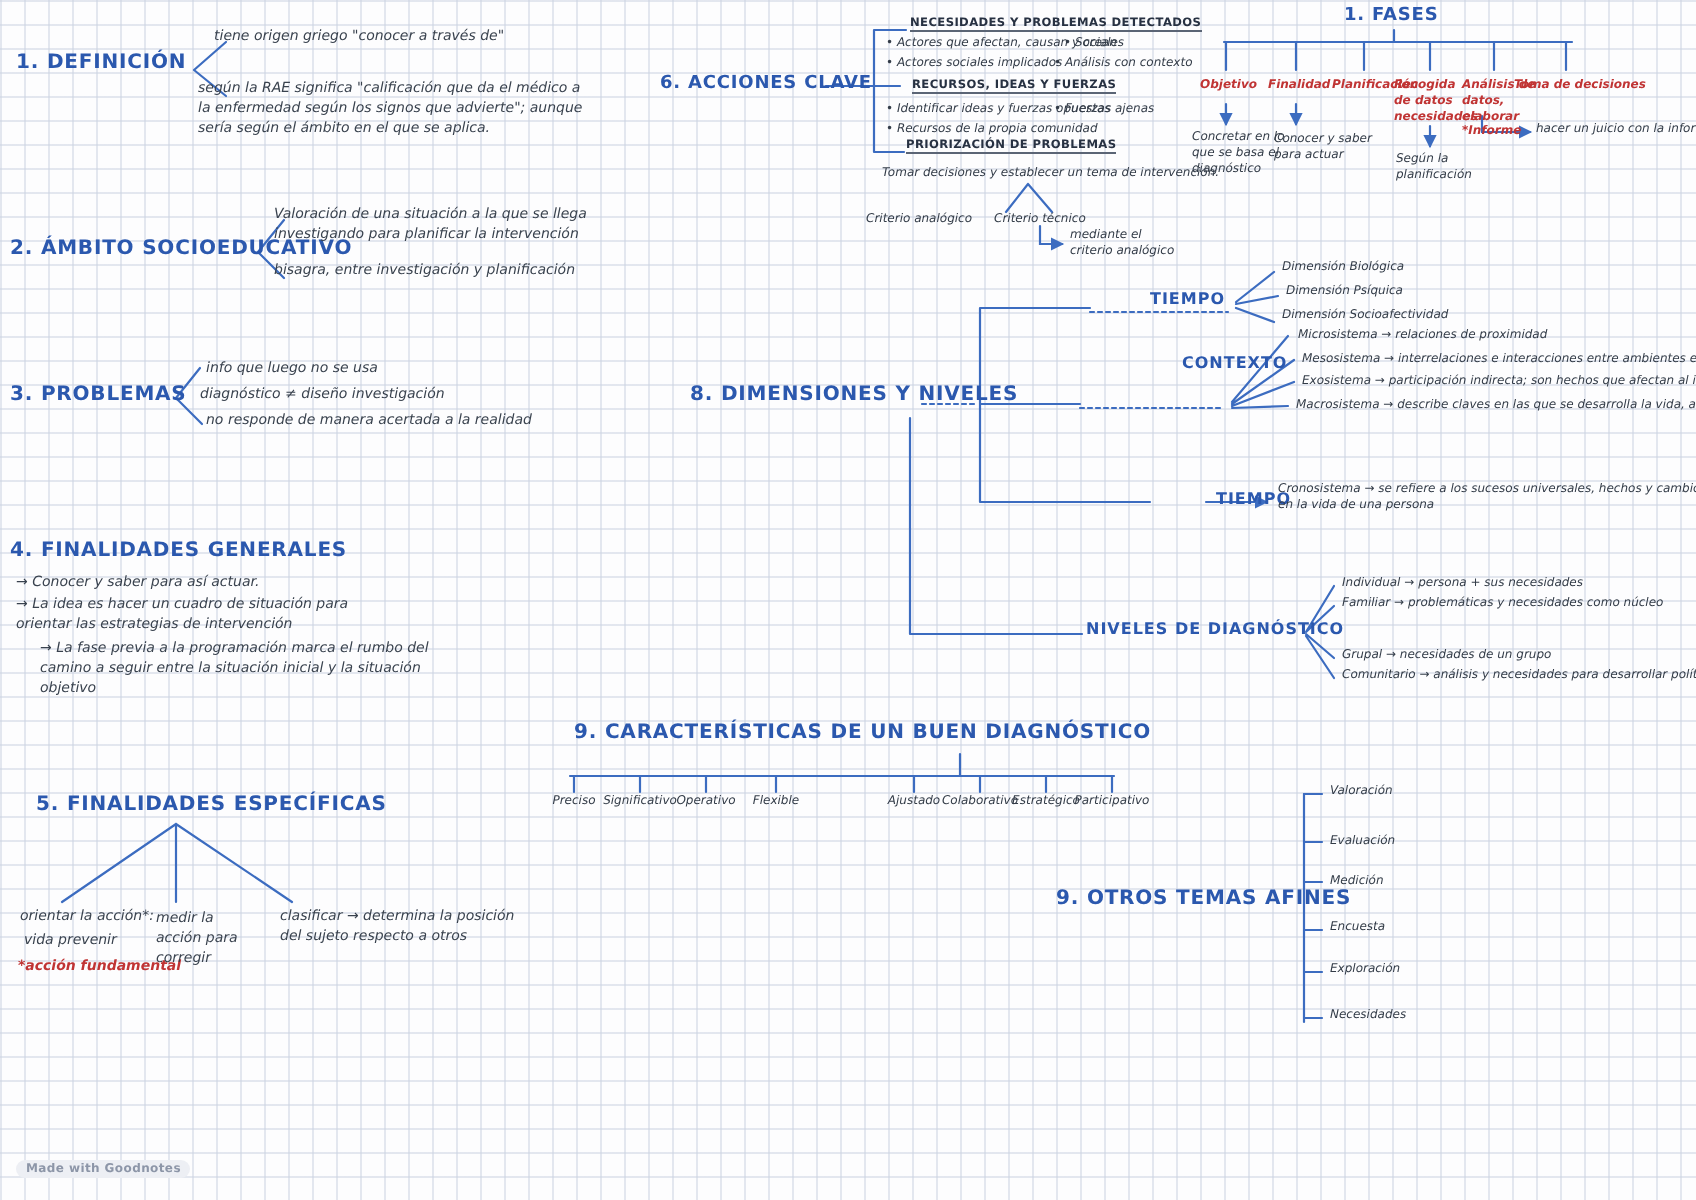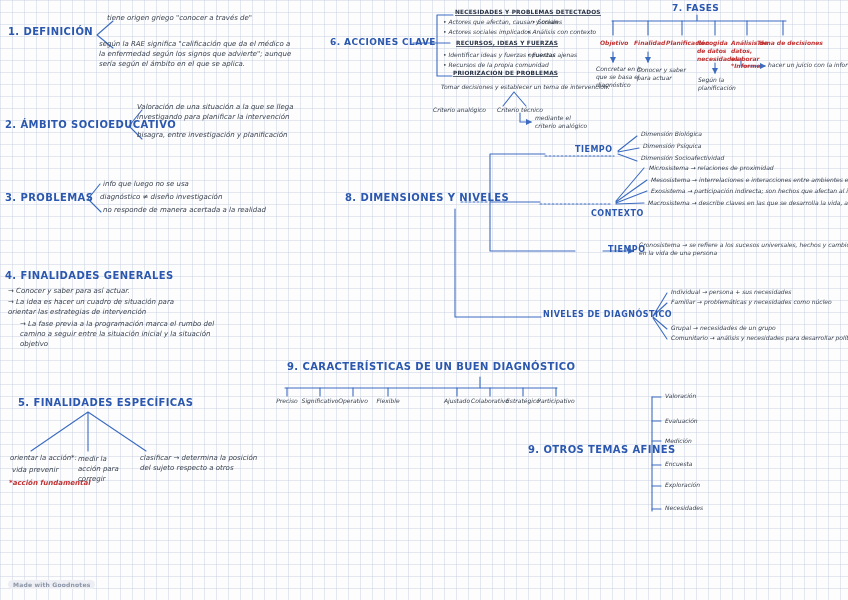--- a/index.html
+++ b/index.html
@@ -113,38 +113,38 @@
   <div class="abs tx subcap" style="left:456px;top:40px;">RECURSOS, IDEAS Y FUERZAS</div>
   <div class="abs tx tiny nw" style="left:443px;top:51px;">• Identificar ideas y fuerzas opuestas</div>
   <div class="abs tx tiny nw" style="left:527px;top:51px;">• Fuerzas ajenas</div>
   <div class="abs tx tiny nw" style="left:443px;top:61px;">• Recursos de la propia comunidad</div>
   <div class="abs tx subcap" style="left:453px;top:70px;">PRIORIZACIÓN DE PROBLEMAS</div>
   <div class="abs tx tiny nw" style="left:441px;top:83px;">Tomar decisiones y establecer un tema de intervención.</div>
   <div class="abs tx tiny nw" style="left:433px;top:106px;">Criterio analógico</div>
   <div class="abs tx tiny nw" style="left:497px;top:106px;">Criterio técnico</div>
   <div class="abs tx tiny" style="left:535px;top:114px;width:58px;">mediante el criterio analógico</div>
 
-  <div class="abs tx h sm" style="left:672px;top:3px;">7. FASES</div>
+  <div class="abs tx h sm" style="left:672px;top:3px;">1. FASES</div>
   <div class="abs tx redlbl nw" style="left:600px;top:39px;">Objetivo</div>
   <div class="abs tx redlbl nw" style="left:634px;top:39px;">Finalidad</div>
   <div class="abs tx redlbl nw" style="left:666px;top:39px;">Planificación</div>
   <div class="abs tx redlbl" style="left:697px;top:39px;width:40px;">Recogida de datos necesidades</div>
   <div class="abs tx redlbl" style="left:731px;top:39px;width:48px;">Análisis de datos, elaborar *Informe</div>
   <div class="abs tx redlbl nw" style="left:757px;top:39px;">Toma de decisiones</div>
   <div class="abs tx tiny" style="left:596px;top:65px;width:52px;">Concretar en lo que se basa el diagnóstico</div>
   <div class="abs tx tiny" style="left:637px;top:66px;width:50px;">Conocer y saber para actuar</div>
   <div class="abs tx tiny" style="left:698px;top:76px;width:58px;">Según la planificación</div>
   <div class="abs tx tiny nw" style="left:768px;top:61px;">hacer un juicio con la información</div>
 
   <div class="abs tx h" style="left:345px;top:192px;">8. DIMENSIONES Y NIVELES</div>
   <div class="abs tx bluecap" style="left:575px;top:145px;">TIEMPO</div>
   <div class="abs tx tiny nw" style="left:641px;top:130px;">Dimensión Biológica</div>
   <div class="abs tx tiny nw" style="left:643px;top:142px;">Dimensión Psíquica</div>
   <div class="abs tx tiny nw" style="left:641px;top:154px;">Dimensión Socioafectividad</div>
-  <div class="abs tx bluecap" style="left:575px;top:209px;padding-left:16px;">CONTEXTO</div>
+  <div class="abs tx bluecap" style="left:575px;top:177px;padding-left:16px;">CONTEXTO</div>
   <div class="abs tx tiny nw" style="left:649px;top:164px;">Microsistema → relaciones de proximidad</div>
   <div class="abs tx tiny nw" style="left:651px;top:176px;">Mesosistema → interrelaciones e interacciones entre ambientes en los que participa</div>
   <div class="abs tx tiny nw" style="left:651px;top:187px;">Exosistema → participación indirecta; son hechos que afectan al individuo y no marcos</div>
   <div class="abs tx tiny nw" style="left:648px;top:199px;">Macrosistema → describe claves en las que se desarrolla la vida, a lo global</div>
   <div class="abs tx bluecap" style="left:608px;top:245px;">TIEMPO</div>
   <div class="abs tx tiny" style="left:639px;top:241px;width:215px;">Cronosistema → se refiere a los sucesos universales, hechos y cambios en la vida de una persona</div>
   <div class="abs tx bluecap" style="left:543px;top:310px;">NIVELES DE DIAGNÓSTICO</div>
   <div class="abs tx tiny nw" style="left:671px;top:288px;">Individual → persona + sus necesidades</div>
   <div class="abs tx tiny nw" style="left:671px;top:298px;">Familiar → problemáticas y necesidades como núcleo</div>
   <div class="abs tx tiny nw" style="left:671px;top:324px;">Grupal → necesidades de un grupo</div>

